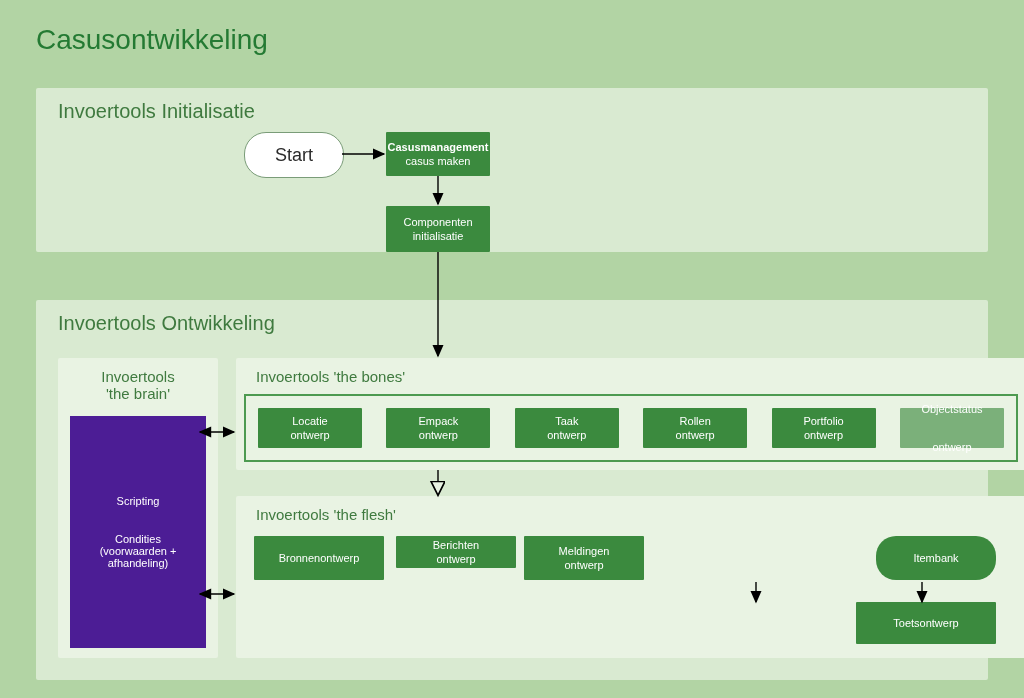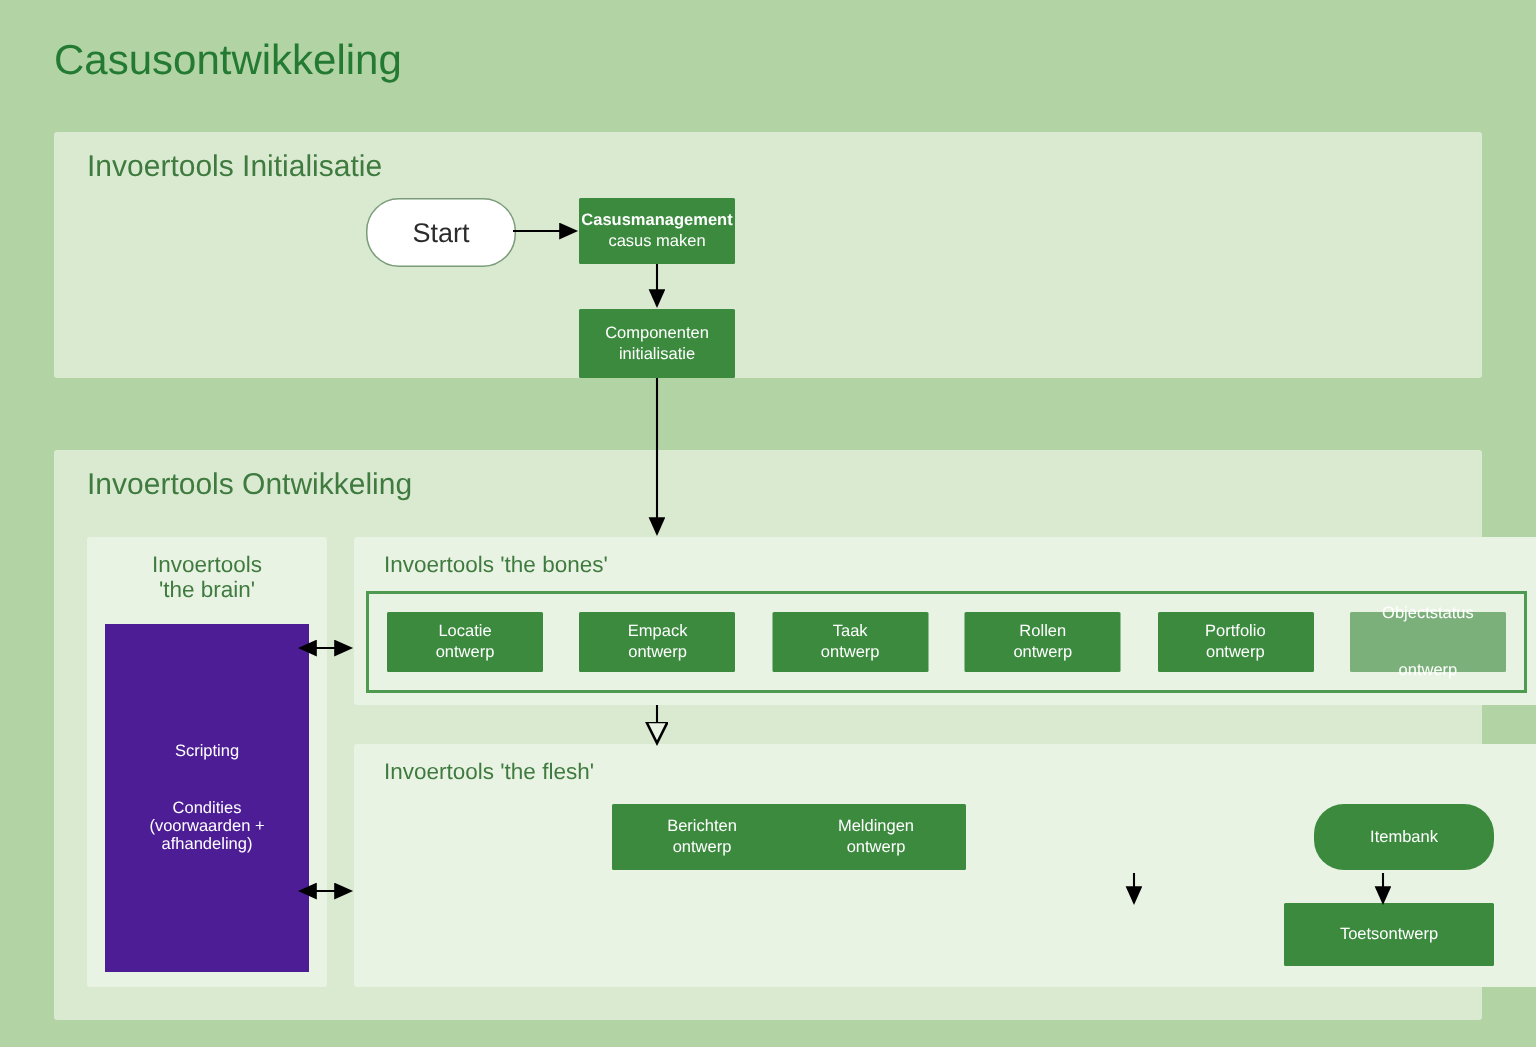--- a/index.html
+++ b/index.html
@@ -172,21 +172,24 @@
         <div class="node muted">
           <span>Objectstatus</span>
           <span>ontwerp</span>
         </div>
       </div>
   </div>
 
   <div class="subpanel flesh">
     <div class="sub-title">Invoertools 'the flesh'</div>
     <div id="flesh-row1" style="position:absolute; left:0; top:0; width:100%; height:100%;">
-        <div class="node abs" style="left: 172px; top: 40px; width: 120px; height: 44px;">
+        <div class="node abs" style="left: 18px; top: 40px; width: 130px; height: 44px;">
+          <span>Bronnenontwerp</span>
+        </div>
+        <div class="node abs" style="left: 160px; top: 40px; width: 120px; height: 32px;">
           <span>Berichten</span>
           <span>ontwerp</span>
         </div>
         <div class="node abs" style="left: 288px; top: 40px; width: 120px; height: 44px;">
           <span>Meldingen</span>
           <span>ontwerp</span>
         </div>
         <div class="node abs" style="left: 640px; top: 40px; width: 120px; height: 44px; border-radius: 20px;">
           <span>Itembank</span>
         </div>

